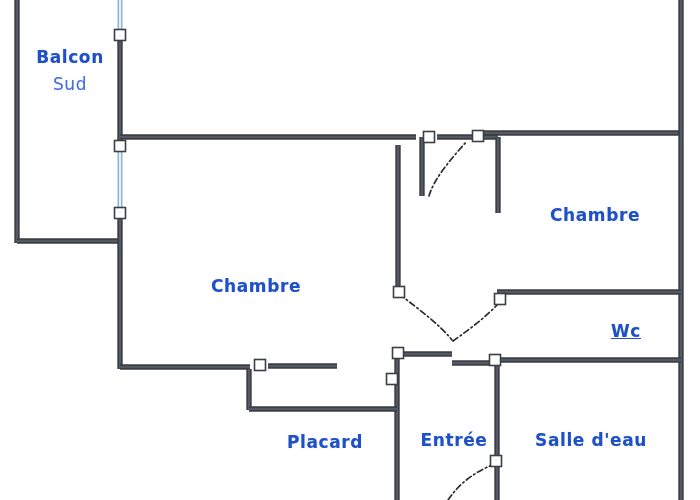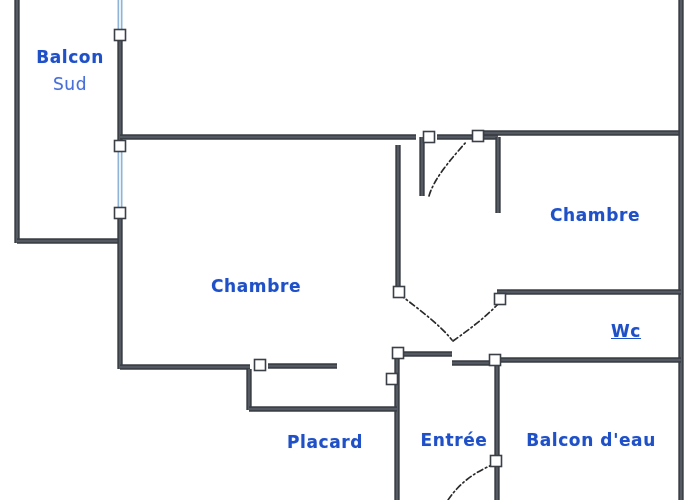--- a/index.html
+++ b/index.html
@@ -122,15 +122,15 @@
       </g>
   </svg>
 
   <div class="room-label" style="left: 70px; top: 57px; transform: translate(-50%, -50%);">Balcon</div>
   <div class="room-label light" style="left: 70px; top: 84px; transform: translate(-50%, -50%);">Sud</div>
   <div class="room-label" style="left: 256px; top: 242px; transform: translate(-50%, -50%); margin-top: 44px;">Chambre</div>
   <div class="room-label" style="left: 595px; top: 215px; transform: translate(-50%, -50%);">Chambre</div>
   <div class="room-label" style="left: 626px; top: 331px; transform: translate(-50%, -50%); text-decoration: underline;">Wc</div>
   <div class="room-label" style="left: 325px; top: 395px; transform: translate(-50%, -50%); margin-top: 47px;">Placard</div>
   <div class="room-label" style="left: 454px; top: 440px; transform: translate(-50%, -50%); text-align: right;">Entrée</div>
-  <div class="room-label" style="left: 591px; top: 440px; transform: translate(-50%, -50%);">Balcon d'eau</div>
+  <div class="room-label" style="left: 591px; top: 440px; transform: translate(-50%, -50%);">Salle d'eau</div>
 
 </div>
 
 </body></html>

